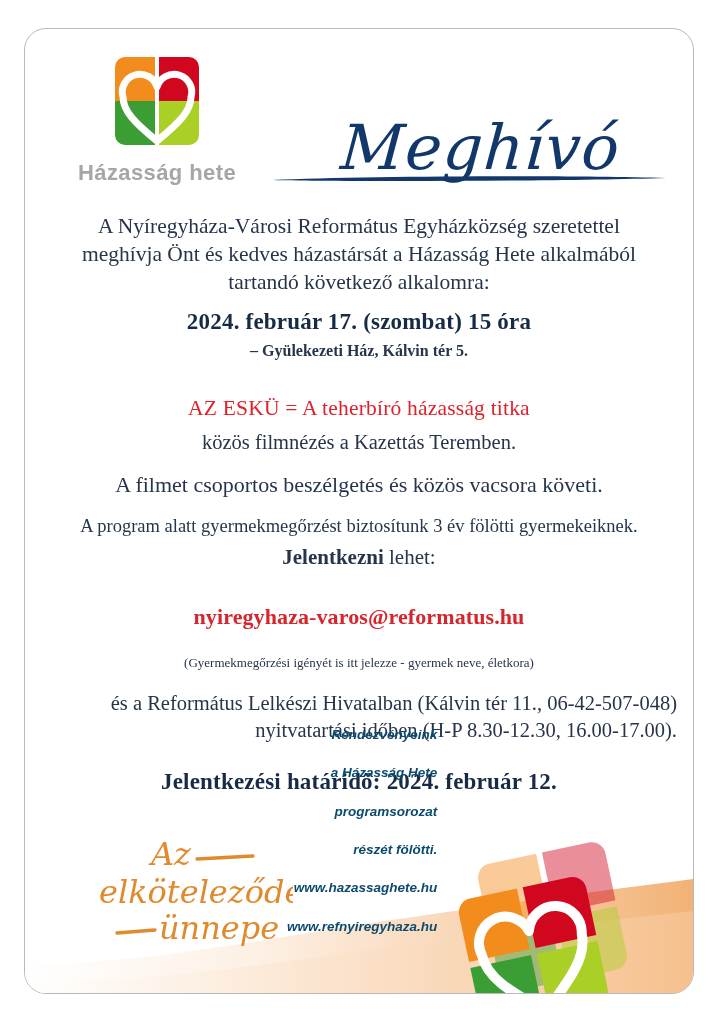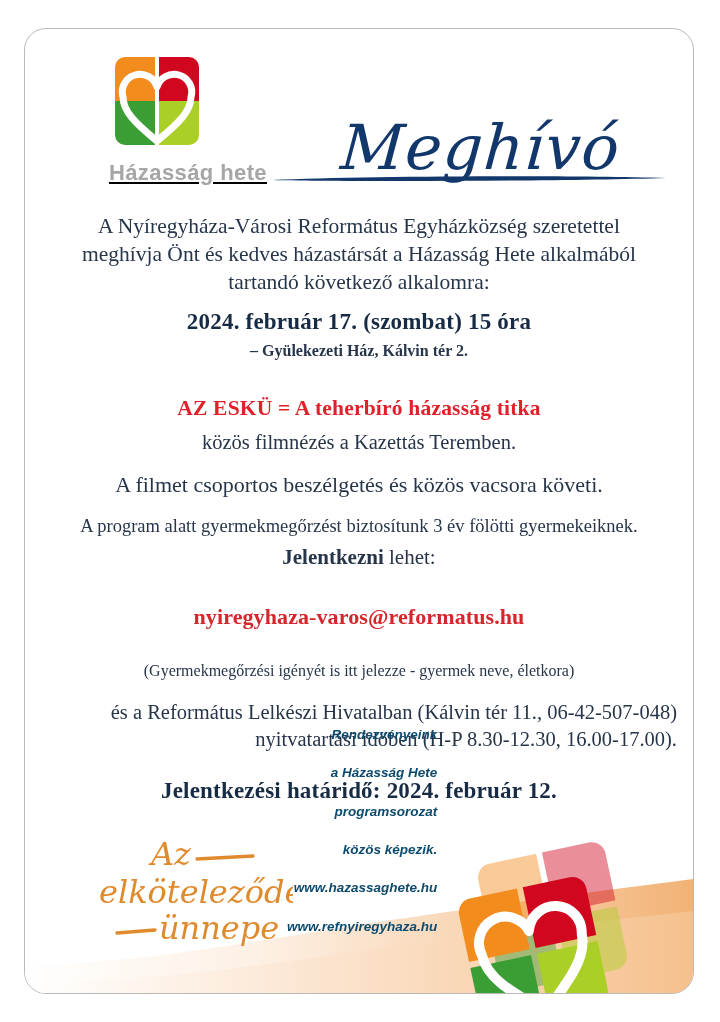--- a/index.html
+++ b/index.html
@@ -37,22 +37,21 @@
     top: 0;
     width: 100%;
     height: 170px;
   }
 
   .brand {
     position: absolute;
     left: 22px;
     top: 20px;
     width: 220px;
-    text-align: right;
-    text-decoration: underline;
+    text-align: center;
   }
   .brand-mark {
     position: relative;
     width: 104px;
     height: 104px;
     margin: 0 auto;
   }
   .brand-mark svg { display: block; width: 104px; height: 104px; }
 
   .brand-label {
@@ -119,21 +118,21 @@
   .p-venue {
     margin-top: 7px;
     font-size: 16px;
     font-weight: bold;
     color: #27354a;
   }
 
   .p-red-title {
     margin-top: 36px;
     font-size: 21.5px;
-    font-weight: bold;
+    font-weight: normal;
     color: #e0202a;
     letter-spacing: 0.2px;
   }
 
   .p-film {
     margin-top: 10px;
     font-size: 20.5px;
     color: #27354a;
   }
   .p-after {
@@ -156,22 +155,22 @@
 
   .p-email {
     margin-top: 34px;
     font-size: 22px;
     font-weight: bold;
     color: #d6252c;
     letter-spacing: 0.1px;
   }
 
   .p-note {
-    margin-top: 32px;
-    font-size: 16px;
+    margin-top: 25px;
+    font-size: 13px;
     color: #27354a;
   }
 
   .p-office {
     margin-top: 19px;
     font-size: 20.5px;
     line-height: 1.35;
     color: #27354a;
     text-align: right;
   }
@@ -271,21 +270,21 @@
     </div>
 
   </div>
 
   <div class="body-area">
 
     <p class="p-intro">A Nyíregyháza-Városi Református Egyházközség szeretettel meghívja Önt és kedves házastársát a Házasság Hete alkalmából tartandó következő alkalomra:</p>
 
     <div class="p-date">2024. február 17. (szombat) 15 óra</div>
 
-    <div class="p-venue">– Gyülekezeti Ház, Kálvin tér 2.</div>
+    <div class="p-venue">– Gyülekezeti Ház, Kálvin tér 5.</div>
 
     <div class="p-red-title">AZ ESKÜ = A teherbíró házasság titka</div>
 
     <div class="p-film">közös filmnézés a Kazettás Teremben.</div>
 
     <div class="p-after">A filmet csoportos beszélgetés és közös vacsora követi.</div>
 
     <div class="p-kids">A program alatt gyermekmegőrzést biztosítunk 3 év fölötti gyermekeiknek.</div>
 
     <div class="p-apply">
@@ -336,21 +335,21 @@
         </g>
         <path d="M104 30 L160 27" stroke="#e08a2e" stroke-width="3.4" stroke-linecap="round" fill="none"></path>
         <path d="M24 104 L62 101" stroke="#e08a2e" stroke-width="3.4" stroke-linecap="round" fill="none"></path>
       </svg>
     </div>
 
     <div class="footer-text">
       <span class="ln">Rendezvényeink</span>
       <span class="ln">a Házasság Hete</span>
       <span class="ln">programsorozat</span>
-      <span class="ln">közös képezik.</span>
+      <span class="ln">részét fölötti.</span>
       <span class="ln">www.hazassaghete.hu</span>
       <span class="ln">www.refnyiregyhaza.hu</span>
     </div>
 
     <div class="footer-mark">
       <svg viewBox="0 0 270 185" xmlns="http://www.w3.org/2000/svg">
         <g transform="translate(18,10) rotate(-12 120 90)">
 
           <g opacity="0.45">
             <path d="M38 30 a14 14 0 0 1 14-14 h48 v62 h-62 z" fill="#f28c1c"></path>

